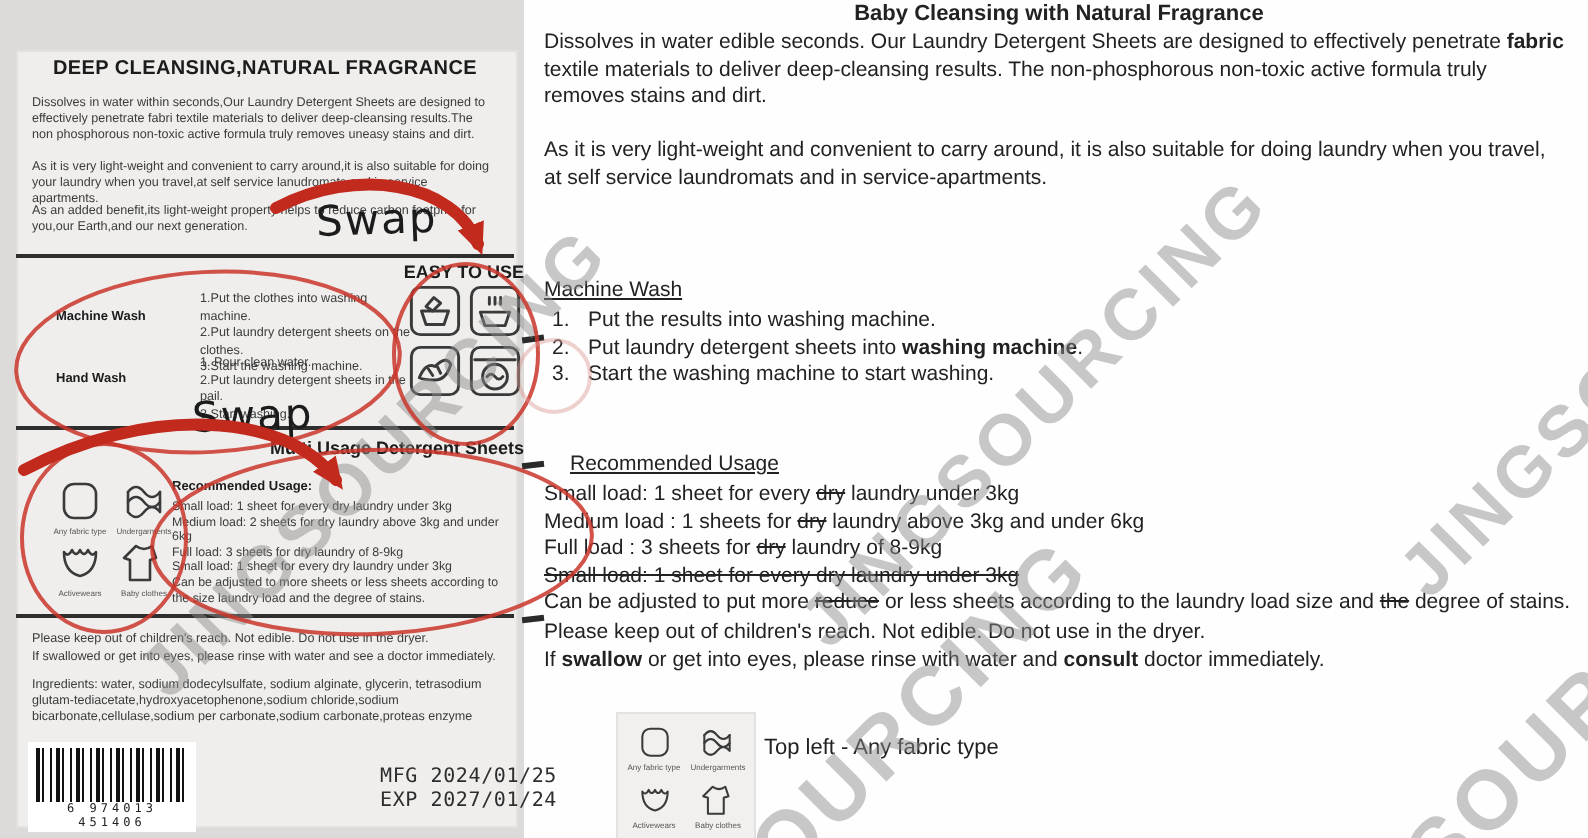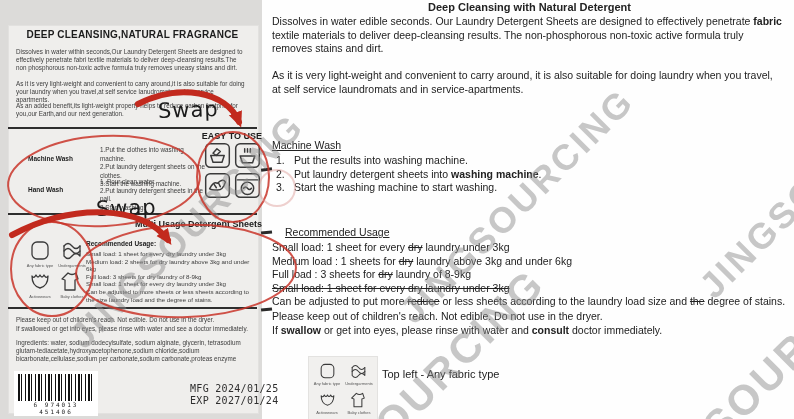--- a/index.html
+++ b/index.html
@@ -154,21 +154,21 @@
 
   <div class="abs" id="barcode-box" style="left:14px;top:371px;">
     <div id="barcode-stripes"></div>
     <div id="barcode-num">6 974013 451406</div>
   </div>
   <div class="abs mono" style="left:178px;top:383px;margin-left:12px;">
     <div>MFG 2024/01/25</div>
     <div>EXP 2027/01/24</div>
   </div>
 
-  <div class="abs rp-title" style="left:265px;top:1px;width:529px;">Deep Cleansing with Natural Detergent</div>
+  <div class="abs rp-title" style="left:265px;top:1px;width:529px;">Baby Cleansing with Natural Fragrance</div>
 
   <div class="abs rp" style="left:272px;top:15px;width:512px;">
     <span>Dissolves in water edible seconds. Our Laundry Detergent Sheets are designed to effectively penetrate </span><span class="b">fabric</span><span> textile materials to deliver deep-cleansing results. The non-phosphorous non-toxic active formula truly removes stains and dirt.</span>
   </div>
   <div class="abs rp" style="left:272px;top:69px;width:512px;">As it is very light-weight and convenient to carry around, it is also suitable for doing laundry when you travel, at self service laundromats and in service-apartments.</div>
 
   <div class="abs rp u b" style="left:272px;top:139px;font-weight:normal;">Machine Wash</div>
   <div class="abs rp" style="left:276px;top:154px;width:500px;">
     <div class="step-row">
       <span class="step-num">1.</span>

